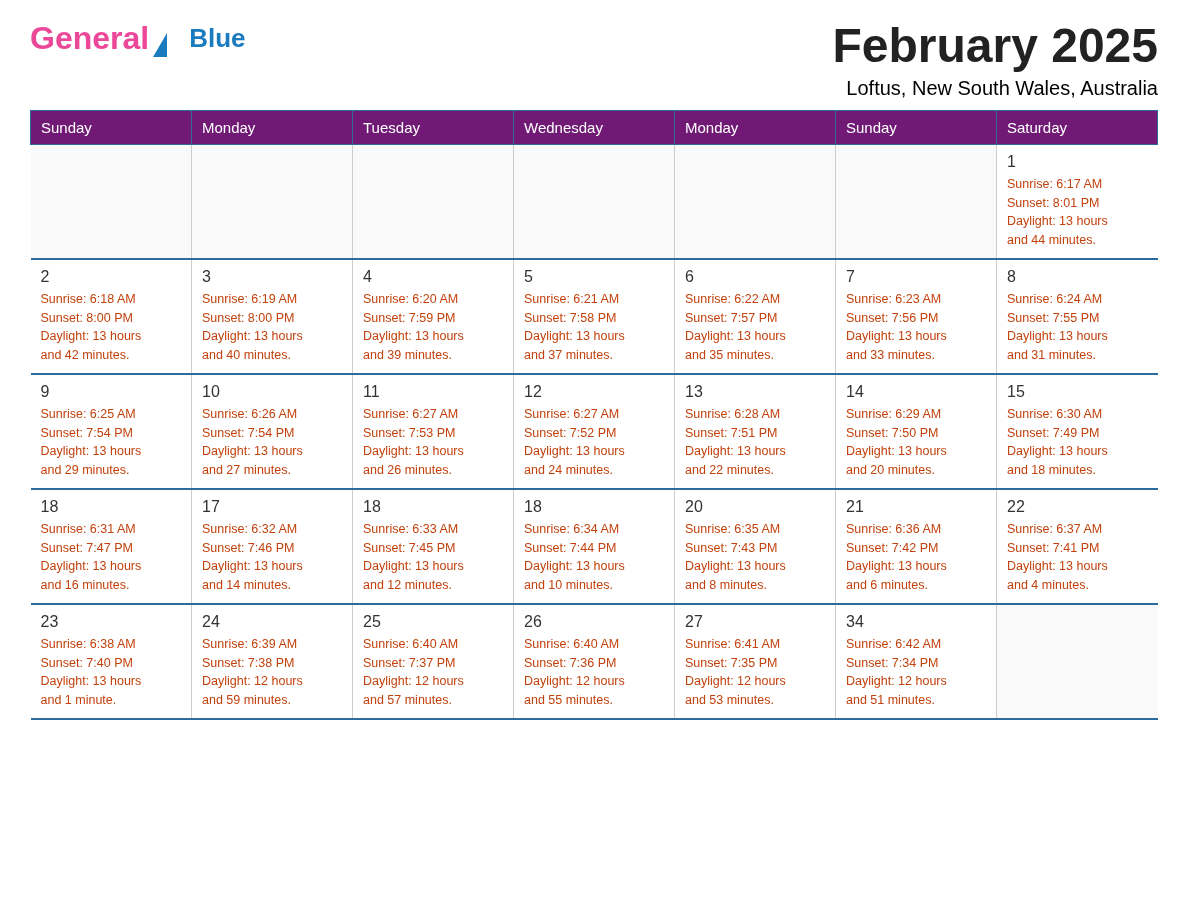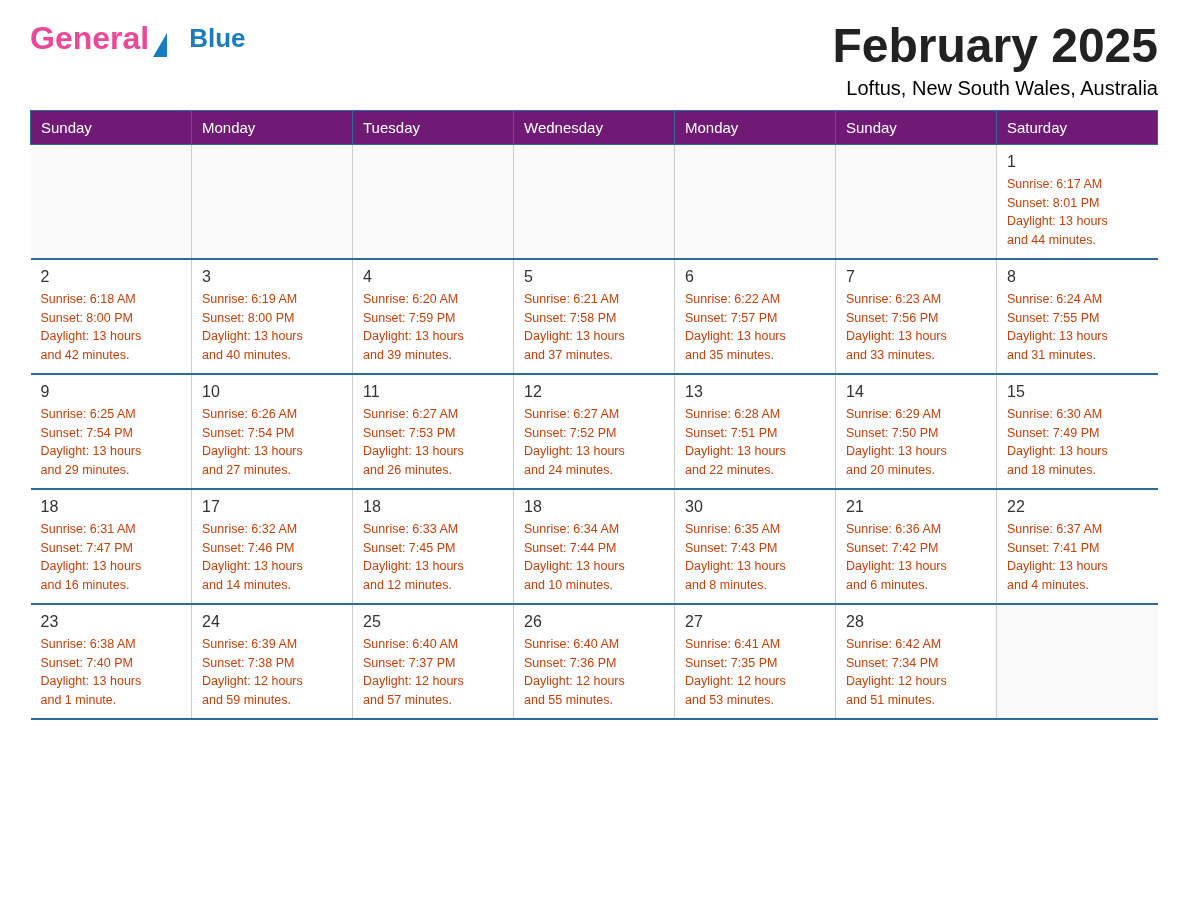--- a/index.html
+++ b/index.html
@@ -224,21 +224,21 @@
         </td>
         <td>
           <span class="day-num">18</span>
           <div class="day-info">Sunrise: 6:33 AM<br>Sunset: 7:45 PM<br>Daylight: 13 hours<br>and 12 minutes.</div>
         </td>
         <td>
           <span class="day-num">18</span>
           <div class="day-info">Sunrise: 6:34 AM<br>Sunset: 7:44 PM<br>Daylight: 13 hours<br>and 10 minutes.</div>
         </td>
         <td>
-          <span class="day-num">30</span>
+          <span class="day-num">20</span>
           <div class="day-info">Sunrise: 6:35 AM<br>Sunset: 7:43 PM<br>Daylight: 13 hours<br>and 8 minutes.</div>
         </td>
         <td>
           <span class="day-num">21</span>
           <div class="day-info">Sunrise: 6:36 AM<br>Sunset: 7:42 PM<br>Daylight: 13 hours<br>and 6 minutes.</div>
         </td>
         <td>
           <span class="day-num">22</span>
           <div class="day-info">Sunrise: 6:37 AM<br>Sunset: 7:41 PM<br>Daylight: 13 hours<br>and 4 minutes.</div>
         </td>
@@ -258,19 +258,19 @@
         </td>
         <td>
           <span class="day-num">26</span>
           <div class="day-info">Sunrise: 6:40 AM<br>Sunset: 7:36 PM<br>Daylight: 12 hours<br>and 55 minutes.</div>
         </td>
         <td>
           <span class="day-num">27</span>
           <div class="day-info">Sunrise: 6:41 AM<br>Sunset: 7:35 PM<br>Daylight: 12 hours<br>and 53 minutes.</div>
         </td>
         <td>
-          <span class="day-num">28</span>
+          <span class="day-num">34</span>
           <div class="day-info">Sunrise: 6:42 AM<br>Sunset: 7:34 PM<br>Daylight: 12 hours<br>and 51 minutes.</div>
         </td>
         <td class="empty-cell"></td>
       </tr>
     </tbody>
 </table>
 
 </body></html>

